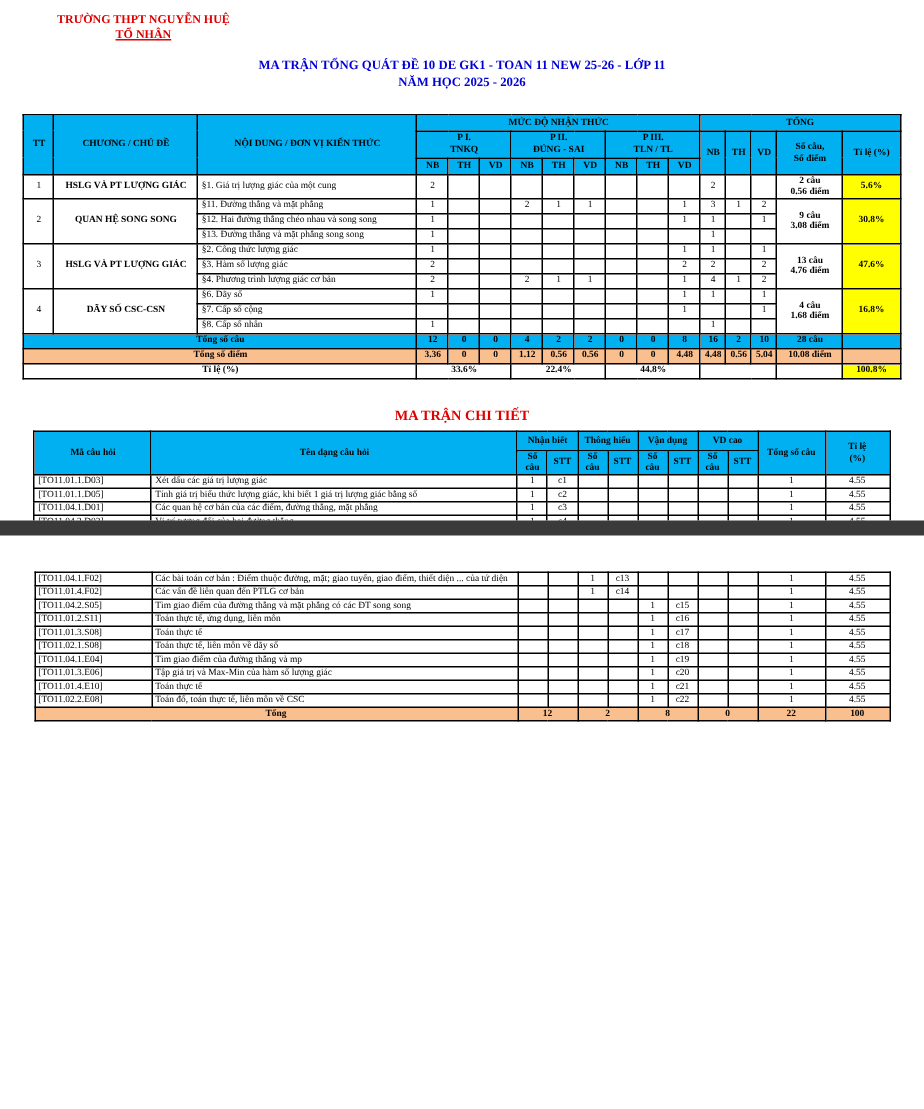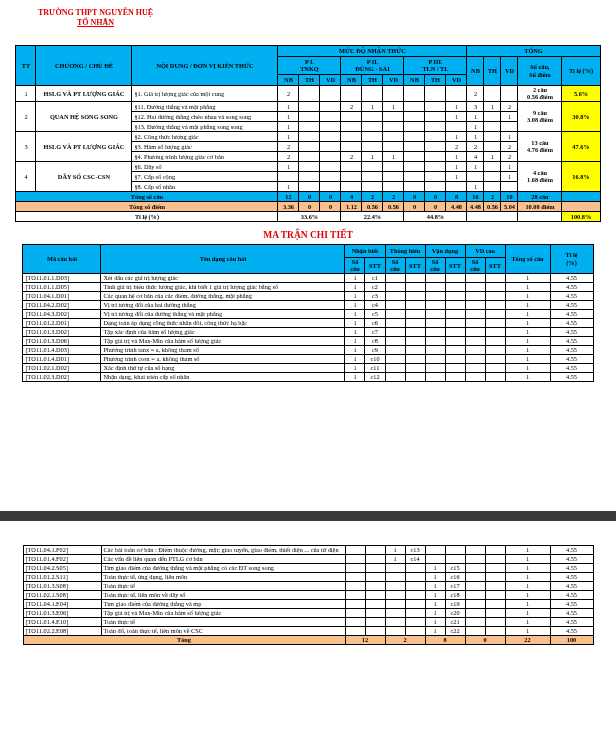--- a/index.html
+++ b/index.html
@@ -1,27 +1,27 @@
 <!DOCTYPE html>
 <html><head>
 <meta charset="utf-8">
 <style>
   * { margin:0; padding:0; box-sizing:border-box; }
   html,body { width:616px; height:739px; background:#ffffff; overflow:hidden;
               font-family:"Liberation Serif","DejaVu Serif",serif; color:#000; }
-  .page1 { height:511px; overflow:hidden; padding-top:8px; }
+  .page1 { height:347px; overflow:hidden; padding-top:8px; }
   .page2 { padding-top:20px; }
   .page-break { width:616px; height:10px; background:#3a3a3a; }
 
   .school-block { margin-left:38px; width:max-content; text-align:center; }
   .school-name { color:#e00000; font-weight:bold; font-size:8px; line-height:1.3; }
   .dept-name   { color:#e00000; font-weight:bold; font-size:8px; line-height:1.3; text-decoration:underline; }
 
   .doc-title { text-align:center; color:#0000d4; font-weight:bold; font-size:8.5px; margin-top:9px; line-height:1.28; }
-  .detail-title { text-align:center; color:#e00000; font-weight:bold; font-size:9.5px; margin-top:8px; }
+  .detail-title { text-align:center; color:#e00000; font-weight:bold; font-size:9.5px; margin-top:20px; }
 
   table { border-collapse:collapse; table-layout:fixed; }
   th, td { border:1px solid #000; text-align:center; vertical-align:middle;
            padding:0 1px; line-height:1.2; overflow:hidden; }
   thead th { background:#00b0f0; font-weight:bold; white-space:pre-line; }
 
   .t1 { width:584px; margin:16px auto 0; font-size:6.3px; }
   .t1 thead tr:nth-child(1){ height:11px; }
   .t1 thead tr:nth-child(2){ height:18px; }
   .t1 thead tr:nth-child(3){ height:11px; }
@@ -45,20 +45,24 @@
 </head>
 <body>
 
 <div class="page1">
 
   <div class="school-block">
     <div class="school-name">TRƯỜNG THPT NGUYỄN HUỆ</div>
     <div class="dept-name">TỔ NHẬN</div>
   </div>
 
+  <div class="doc-title">
+    <div>MA TRẬN TỔNG QUÁT ĐỀ 10 DE GK1 - TOAN 11 NEW 25-26 - LỚP 11</div>
+    <div>NĂM HỌC 2025 - 2026</div>
+  </div>
 
   <table class="t1">
     <colgroup>
       <col style="width:20px">
         <col style="width:96px">
         <col style="width:146px">
       <col style="width:21px">
         <col style="width:21px">
         <col style="width:21px">
       <col style="width:21px">

